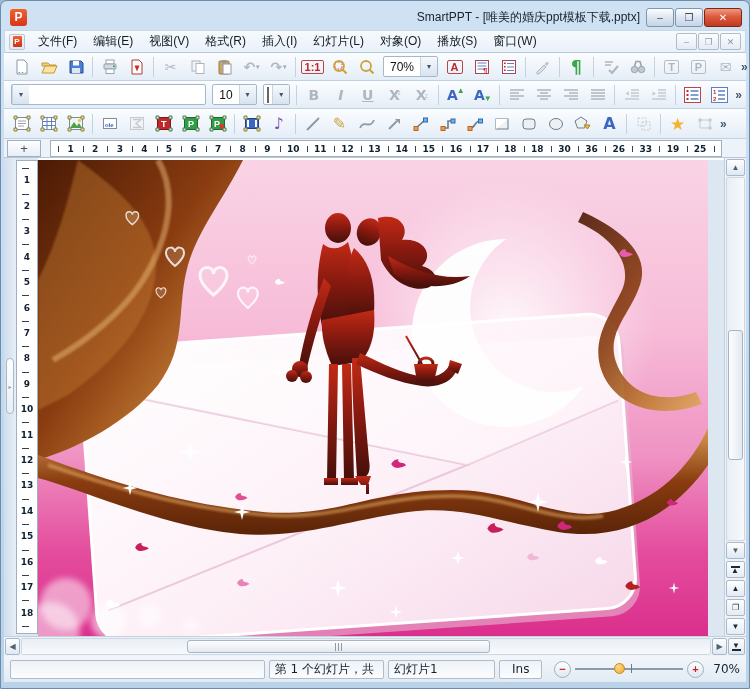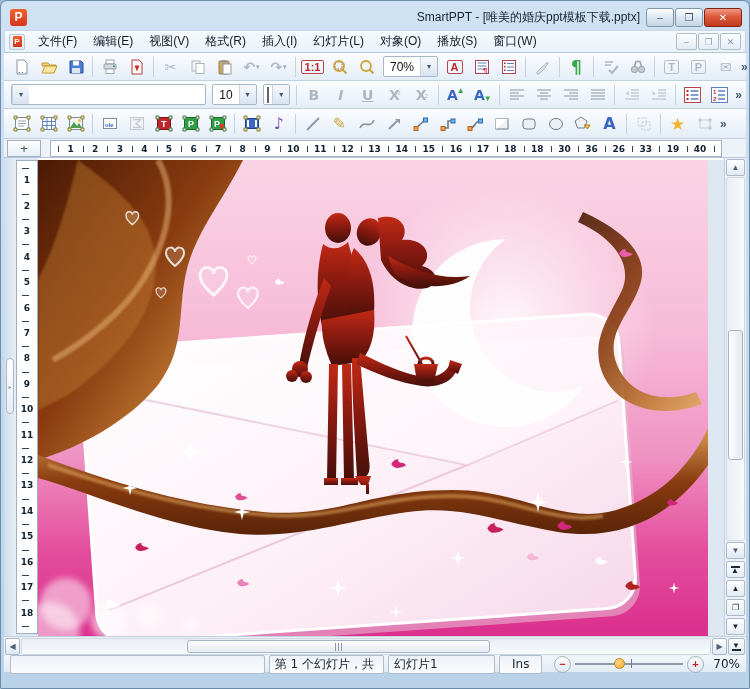--- a/index.html
+++ b/index.html
@@ -73,21 +73,21 @@
   .lined-bot{border-bottom:2px solid #1d2936;width:9px;margin:0 auto;}
   .hscrollrow{height:20px;display:flex;align-items:stretch;background:#eef2f8;border-top:1px solid #c2cfdd;padding:1px;gap:1px;}
   .hbtn{width:15px;border:1px solid #aab9c9;background:linear-gradient(#fdfeff,#dfe8f2);color:#50616f;display:flex;align-items:center;justify-content:center;font-size:8px;border-radius:2px;}
   .htrack{flex:1;position:relative;background:linear-gradient(#e9eef5,#f7fafc);border:1px solid #cdd8e3;border-radius:2px;}
   .hthumb{position:absolute;top:1px;bottom:1px;left:24%;width:44%;background:linear-gradient(#fdfdfe,#e4eaf1);
           border:1px solid #a6b5c5;border-radius:3px;display:flex;align-items:center;justify-content:center;gap:2px;}
   .hthumb i{width:1px;height:8px;background:#8d9aa8;}
   .cornerbtn{width:17px;border:1px solid #aab9c9;background:linear-gradient(#fdfeff,#dfe8f2);color:#1d2936;
              display:flex;flex-direction:column;align-items:center;justify-content:center;font-size:8px;font-weight:bold;border-radius:2px;line-height:7px;}
   
-  .statusbar{height:16px;background:linear-gradient(#f2f6fb,#e2ebf4);display:flex;align-items:center;padding:2px 6px;gap:4px;font-size:12px;}
+  .statusbar{height:26px;background:linear-gradient(#f2f6fb,#e2ebf4);display:flex;align-items:center;padding:2px 6px;gap:4px;font-size:12px;}
   .spanel{height:19px;border:1px solid #aebccb;background:linear-gradient(#eef2f7,#fbfcfe);border-radius:2px;
           display:flex;align-items:center;padding:0 5px;color:#16212d;white-space:nowrap;overflow:hidden;font-family:"DejaVu Sans",sans-serif;}
   .zoomctl{display:flex;align-items:center;gap:4px;margin-left:8px;}
   .zbtn{width:17px;height:17px;border-radius:50%;border:1px solid #9fb0c2;background:linear-gradient(#fefefe,#dfe7f0);
         color:#c0272d;font-size:11px;font-weight:bold;display:flex;align-items:center;justify-content:center;}
   .ztrack{width:108px;height:2px;background:#8d9aa8;position:relative;}
   .zthumb{position:absolute;top:-5px;left:36%;width:11px;height:11px;border-radius:50%;
           background:radial-gradient(circle at 35% 30%,#ffd98a,#f0a829);border:1px solid #c78a1d;}
   .ztick{position:absolute;top:-4px;left:52%;width:1px;height:9px;background:#6e7c8a;}
   .zlabel{font-size:12px;color:#16212d;min-width:32px;text-align:right;font-family:"DejaVu Sans",sans-serif;}
@@ -548,21 +548,21 @@
         <span class="rn">30</span>
         <span class="rt"></span>
         <span class="rn">36</span>
         <span class="rt"></span>
         <span class="rn">26</span>
         <span class="rt"></span>
         <span class="rn">33</span>
         <span class="rt"></span>
         <span class="rn">19</span>
         <span class="rt"></span>
-        <span class="rn">40</span>
+        <span class="rn">25</span>
         <span class="rt"></span>
       </div>
   </div>
 
   <div class="canvasrow">
     <div class="splitterstrip">
       <div class="splitthumb">▸</div>
     </div>
     <div class="vruler">
         <span class="vt"></span>

